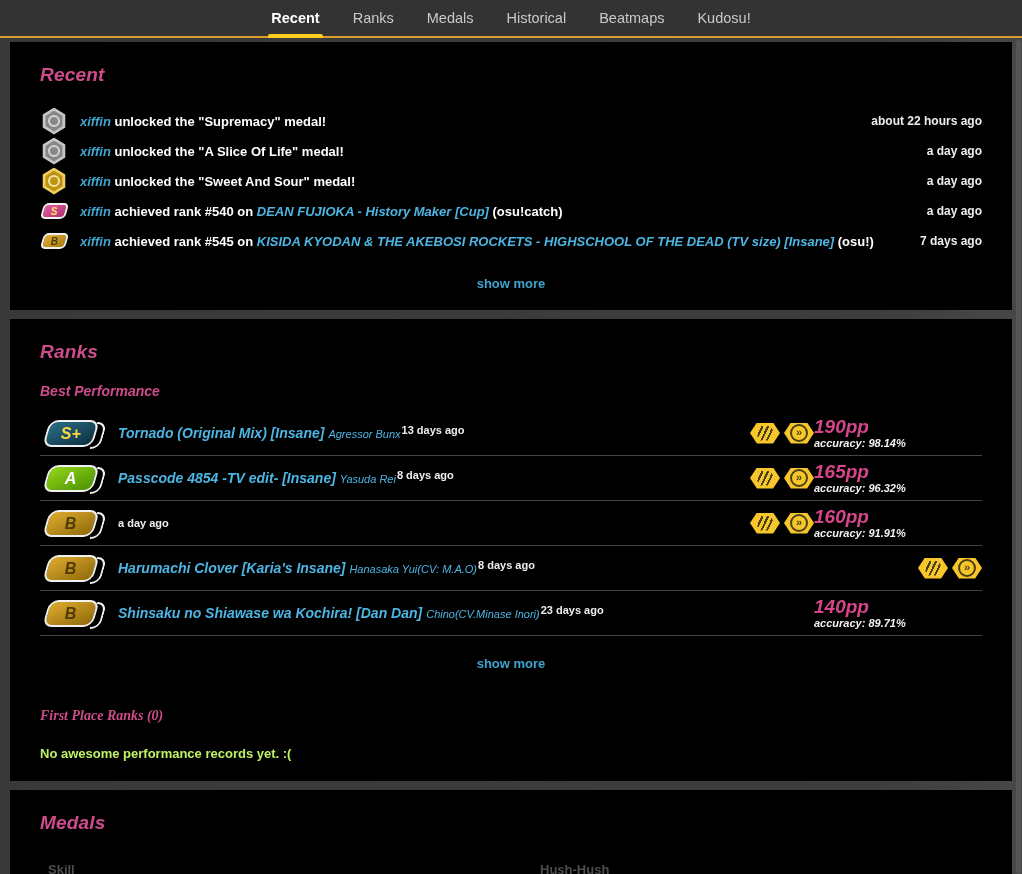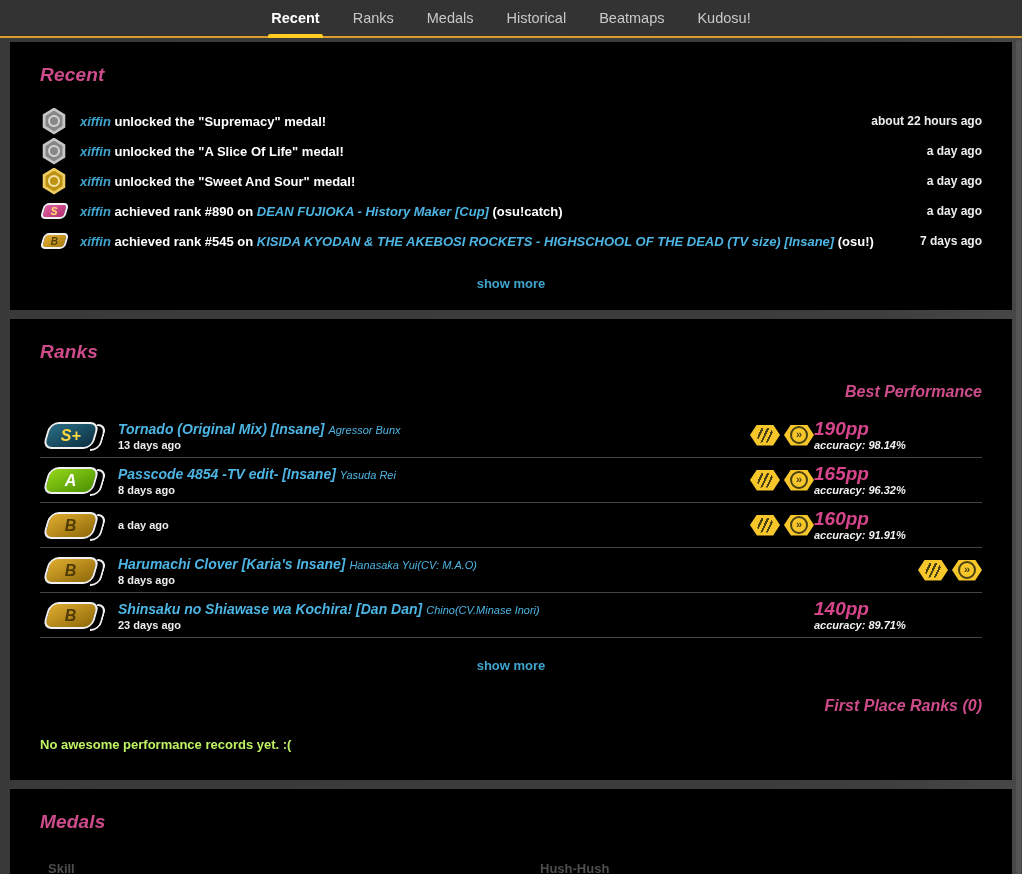--- a/index.html
+++ b/index.html
@@ -25,21 +25,21 @@
     background:#ffcc22; border-radius:2px 2px 0 0;
   }
   
   .page { padding:4px 10px 0 10px; }
   .panel { background:#000; margin-bottom:9px; padding:20px 30px; }
   .panel h2 {
     color:#cf4c8c; font-size:19px; font-style:italic; font-weight:600;
     margin:2px 0 20px 0; letter-spacing:.2px;
   }
   .sub-heading {
-    color:#cf4c8c; font-size:16px; font-style:italic; font-weight:600;text-align:right;
+    color:#cf4c8c; font-size:14px; font-style:italic; font-weight:600;
   }
   .show-more {
     display:block; text-align:center; color:#3fa5cf; font-size:13px;
     font-weight:600; cursor:pointer; margin-top:20px;
   }
   
   .panel-recent { height:268px; }
   .event-row { display:flex; align-items:center; height:30px; }
   .event-icon-wrap { width:28px; display:flex; justify-content:center; margin-right:12px; flex:none; }
   .event-text { font-size:13px; color:#fff; font-weight:600; white-space:nowrap; }
@@ -77,39 +77,39 @@
     display:flex; align-items:center; justify-content:center; margin:0 22px 0 6px; }
   .grade-badge::after { content:''; position:absolute; right:-10px; top:0px; height:23px;
     width:8px; border:2px solid #f0f0f0; border-left:0; border-radius:0 9px 9px 0; }
   .grade-letter { transform:skewX(16deg); font-size:16px; font-weight:800; font-style:italic; }
   .grade-sp { background:linear-gradient(150deg,#2b6e86,#0b2f40); }
   .grade-sp .grade-letter { color:#ffd83d; }
   .grade-a { background:linear-gradient(150deg,#93d61a,#4c9100); }
   .grade-a .grade-letter { color:#ffffff; }
   .grade-b { background:linear-gradient(150deg,#deab2f,#8f6a0a); }
   .grade-b .grade-letter { color:#503b04; }
-  .score-info { display:flex; flex-direction:column; justify-content:center; gap:1px; min-width:0; }
+  .score-info { display:flex; flex-direction:row; justify-content:center; gap:1px; min-width:0; }
   .score-title { color:#4db5e3; font-size:14px; font-weight:700; font-style:italic; cursor:pointer; }
   .score-artist { color:#4db5e3; font-size:11px; font-style:italic; margin-left:4px; }
   .score-time { color:#ededed; font-size:11px; font-weight:700; }
   .score-mods { margin-left:auto; display:flex; gap:4px; align-items:center; }
   .score-pp-block { width:168px; text-align:left; flex:none; }
   .score-pp { color:#d6458b; font-size:19px; font-weight:800; font-style:italic; line-height:20px; }
   .score-accuracy { color:#f2f2f2; font-size:11px; font-weight:700; font-style:italic; }
   
   .mod-icon { width:30px; height:21px; position:relative; display:inline-block;
     background:#f6c62b; clip-path:polygon(23% 0,77% 0,100% 50%,77% 100%,23% 100%,0 50%); }
   .mod-hd::before { content:''; position:absolute; inset:3px 6px;
     clip-path:polygon(20% 0,80% 0,100% 50%,80% 100%,20% 100%,0 50%);
     background:repeating-linear-gradient(115deg,#4a4113 0 2px,#f6c62b 2px 5px); }
   .mod-dt::before { content:'\00bb'; position:absolute; left:50%; top:50%;
     width:14px; height:14px; transform:translate(-50%,-50%);
     border:2px solid #4a4113; border-radius:50%; color:#4a4113;
     font-size:11px; font-weight:800; line-height:13px; text-align:center; }
-  .first-place-heading { margin-top:24px; }
+  .first-place-heading { margin-top:37px;font-family:Liberation Serif, serif; }
   .empty-msg { color:#bef264; font-size:13px; font-weight:700; margin-top:22px; }
   
   .panel-medals { height:140px; margin-bottom:0; }
   .medal-groups { display:grid; grid-template-columns:492px auto; margin-top:28px; padding-left:8px; }
   .medal-group-label { color:#4d4d4d; font-size:13px; font-weight:600; }
   
   .scrollbar { position:absolute; right:1px; top:40px; bottom:0; width:5px;
     background:#555555; border-radius:3px; }
 </style>
 </head>
@@ -162,21 +162,21 @@
           </span>
           <span class="event-text"><span class="user-link">xiffin</span><span> unlocked the "</span><span class="b">Sweet And Sour</span><span>" medal!</span></span>
           <span class="event-time">a day ago</span>
         </div>
         <div class="event-row">
           <span class="event-icon-wrap">
             <span class="grade-mini pink">
               <span>S</span>
             </span>
           </span>
-          <span class="event-text"><span class="user-link">xiffin</span><span> achieved rank </span><span class="b">#890</span><span> on </span><span class="map-link">DEAN FUJIOKA - History Maker [Cup]</span><span class="b"> (osu!catch)</span></span>
+          <span class="event-text"><span class="user-link">xiffin</span><span> achieved rank </span><span class="b">#540</span><span> on </span><span class="map-link">DEAN FUJIOKA - History Maker [Cup]</span><span class="b"> (osu!catch)</span></span>
           <span class="event-time">a day ago</span>
         </div>
         <div class="event-row">
           <span class="event-icon-wrap">
             <span class="grade-mini gold">
               <span>B</span>
             </span>
           </span>
           <span class="event-text"><span class="user-link">xiffin</span><span> achieved rank </span><span class="b">#545</span><span> on </span><span class="map-link">KISIDA KYODAN &amp; THE AKEBOSI ROCKETS - HIGHSCHOOL OF THE DEAD (TV size) [Insane]</span><span class="b"> (osu!)</span></span>
           <span class="event-time">7 days ago</span>

